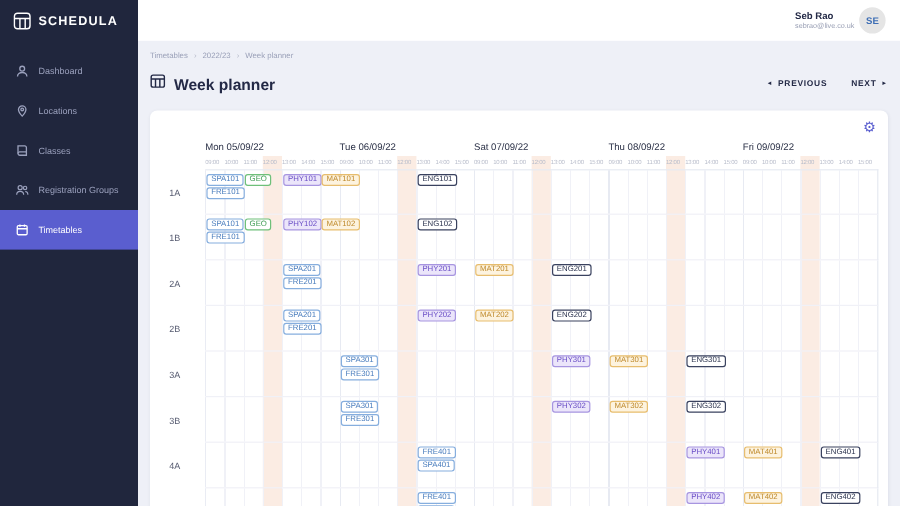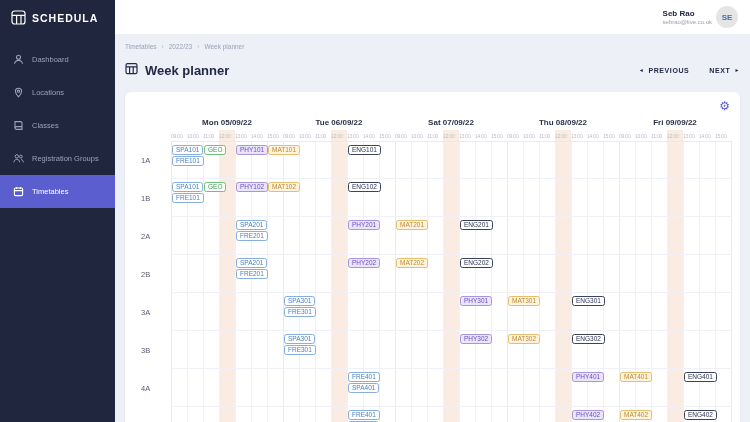--- a/index.html
+++ b/index.html
@@ -36,21 +36,21 @@
   .nav-btns{display:flex;align-items:center;gap:20px}
   .nav-btn{display:flex;align-items:center;gap:4px;font-size:7px;font-weight:bold;
     letter-spacing:.6px;color:#232946;cursor:pointer}
   .tri{font-size:5px;line-height:1}
   
   .card{margin-top:12px;background:#fff;border-radius:6px;box-shadow:0 1px 3px rgba(35,41,70,.07);
     padding:6px 10px 10px 10px;min-height:285px;box-sizing:border-box}
   .gear-row{display:flex;justify-content:flex-end;height:16px;align-items:center}
   .gear{font-size:12px;color:#5a5ecf;cursor:pointer;line-height:1}
   .p-days{display:flex;padding-left:36px;height:16px;align-items:center}
-  .p-day-name{width:112px;flex:none;text-align:center;font-size:8px;font-weight:bold;color:#2b3147}
+  .p-day-name{width:112px;flex:none;font-size:8px;font-weight:normal;color:#2b3147}
   #p-body{position:relative}
   .p-stripe{position:absolute;top:0;bottom:0;z-index:0}
   .p-times{display:flex;height:11px;align-items:center;position:relative;z-index:1}
   .p-spacer{width:36px;flex:none}
   .p-time{width:16px;flex:none;font-size:5px;color:#b9bdcb;letter-spacing:-.2px;white-space:nowrap;overflow:hidden}
   .p-row{display:flex;height:38px;position:relative;z-index:1}
   .p-rowlabel{width:36px;flex:none;font-size:7.5px;color:#565b70;display:flex;align-items:center;
     padding-left:6px;box-sizing:border-box}
   .p-lanes{position:relative;width:560px;flex:none;border-bottom:1px solid #f0f1f7;border-right:1px solid #e7eaf2;
     background-image:

